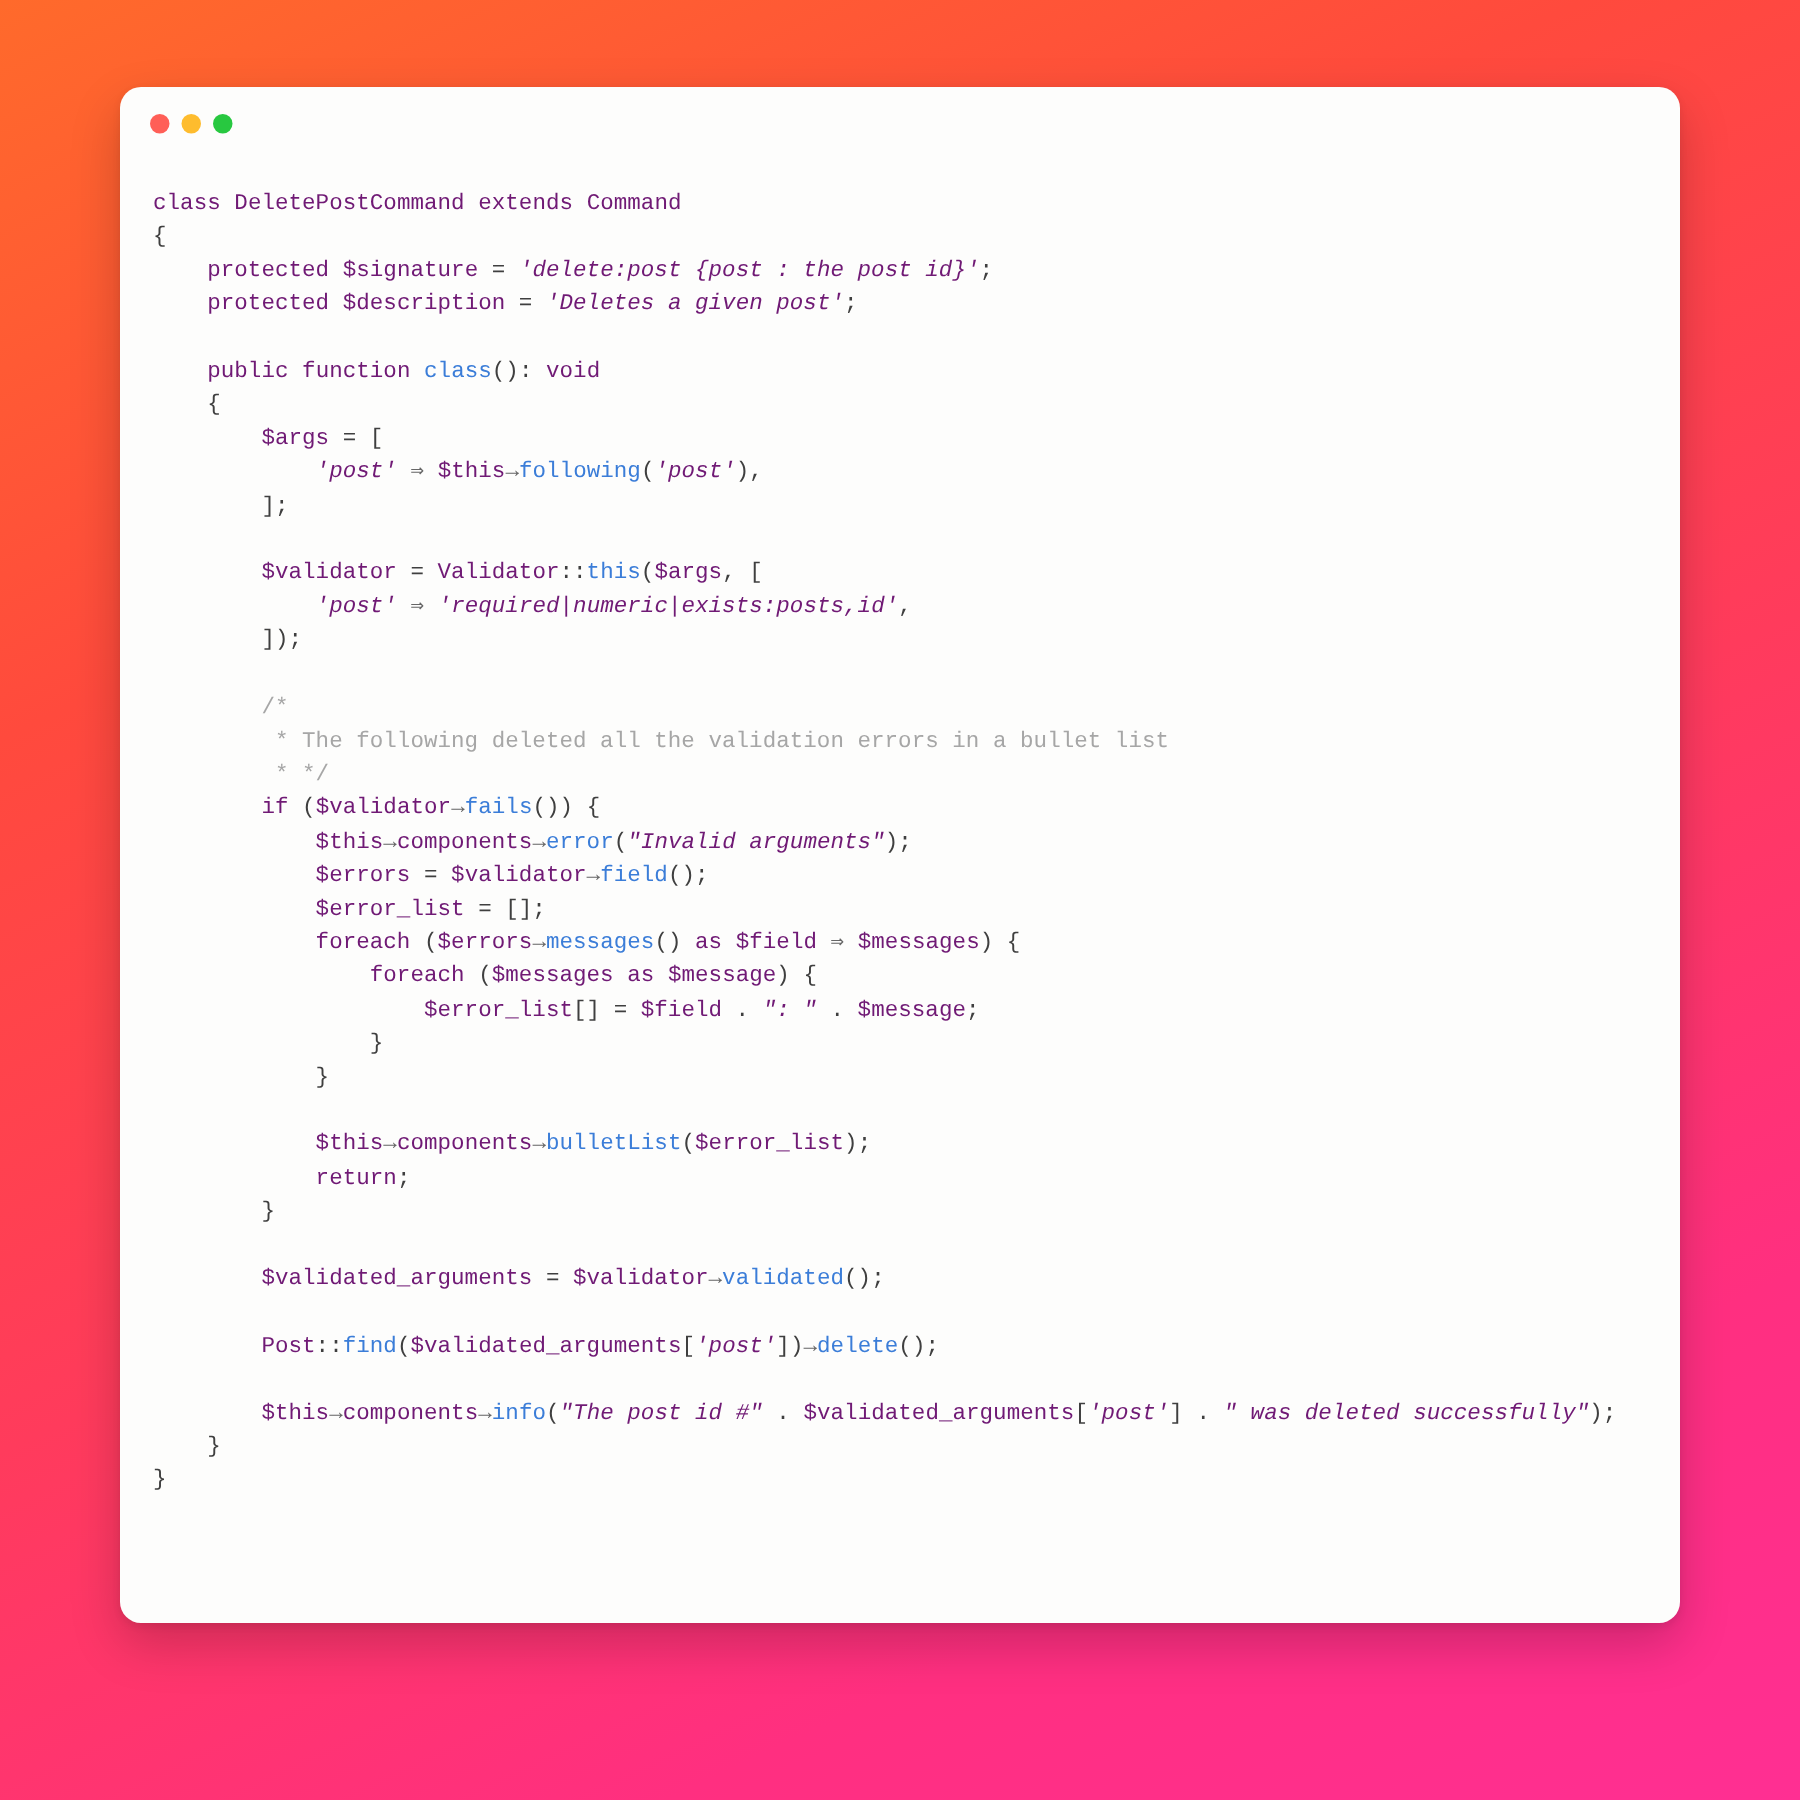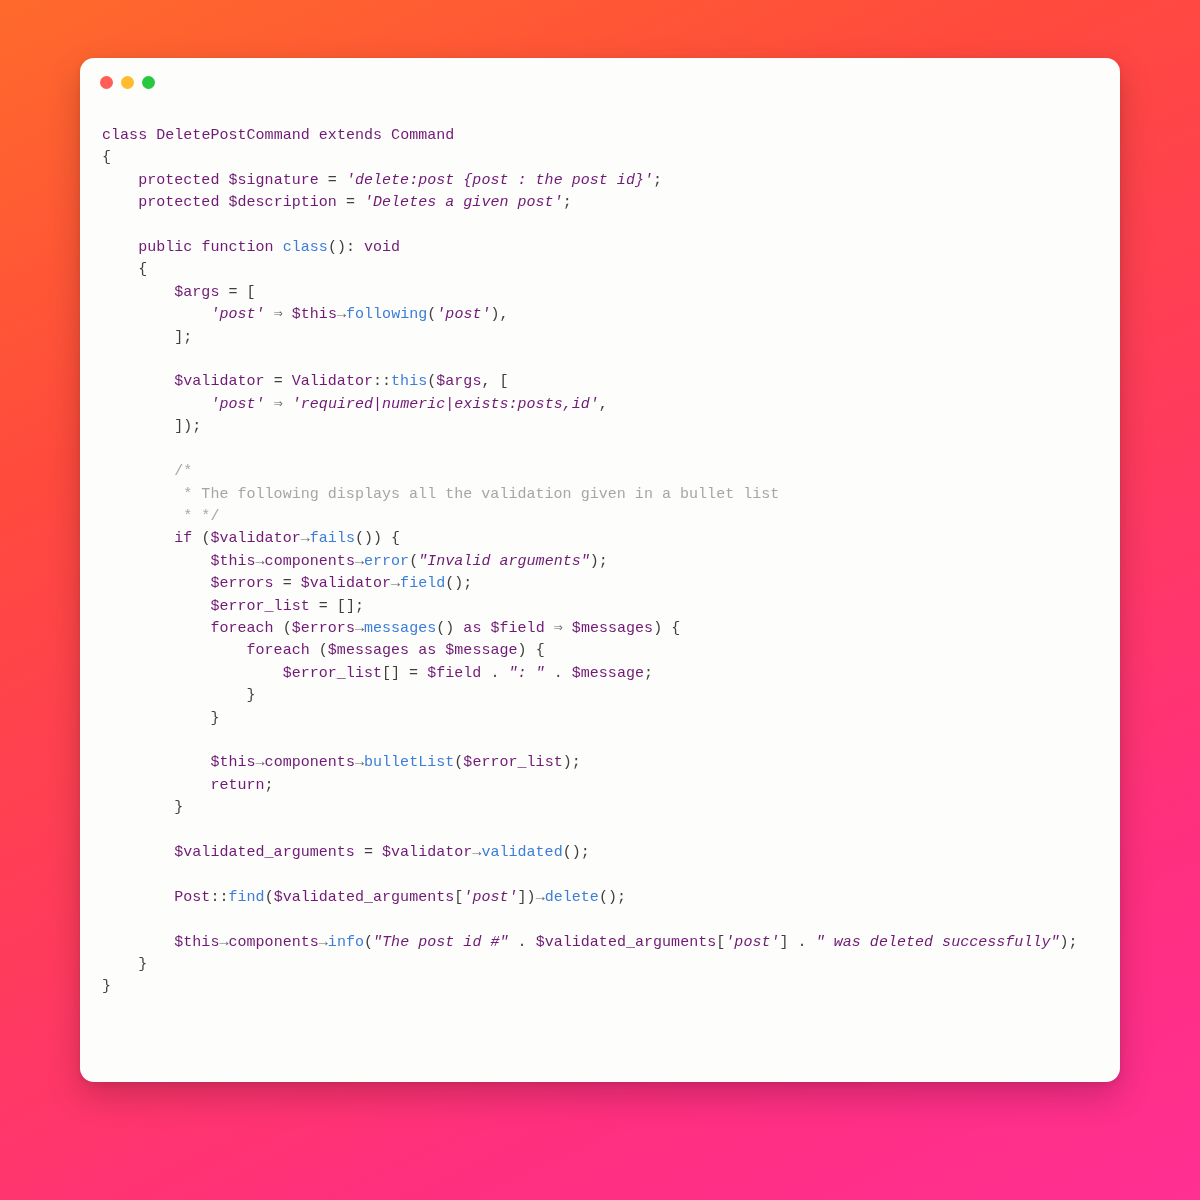--- a/index.html
+++ b/index.html
@@ -51,21 +51,21 @@
     {
         <span class="var">$args</span> = [
             <span class="str">'post'</span> <span class="arw">⇒</span> <span class="var">$this</span><span class="arw">→</span><span class="fn">following</span>(<span class="str">'post'</span>),
         ];
 
         <span class="var">$validator</span> = <span class="cls">Validator</span>::<span class="fn">this</span>(<span class="var">$args</span>, [
             <span class="str">'post'</span> <span class="arw">⇒</span> <span class="str">'required|numeric|exists:posts,id'</span>,
         ]);
 
         <span class="cmt">/*</span>
-        <span class="cmt"> * The following displays all the validation given in a bullet list</span>
+        <span class="cmt"> * The following deleted all the validation errors in a bullet list</span>
         <span class="cmt"> * */</span>
         <span class="kw">if</span> (<span class="var">$validator</span><span class="arw">→</span><span class="fn">fails</span>()) {
             <span class="var">$this</span><span class="arw">→</span><span class="var">components</span><span class="arw">→</span><span class="fn">error</span>(<span class="str">"Invalid arguments"</span>);
             <span class="var">$errors</span> = <span class="var">$validator</span><span class="arw">→</span><span class="fn">field</span>();
             <span class="var">$error_list</span> = [];
             <span class="kw">foreach</span> (<span class="var">$errors</span><span class="arw">→</span><span class="fn">messages</span>() <span class="kw">as</span> <span class="var">$field</span> <span class="arw">⇒</span> <span class="var">$messages</span>) {
                 <span class="kw">foreach</span> (<span class="var">$messages</span> <span class="kw">as</span> <span class="var">$message</span>) {
                     <span class="var">$error_list</span>[] = <span class="var">$field</span> . <span class="str">": "</span> . <span class="var">$message</span>;
                 }
             }

